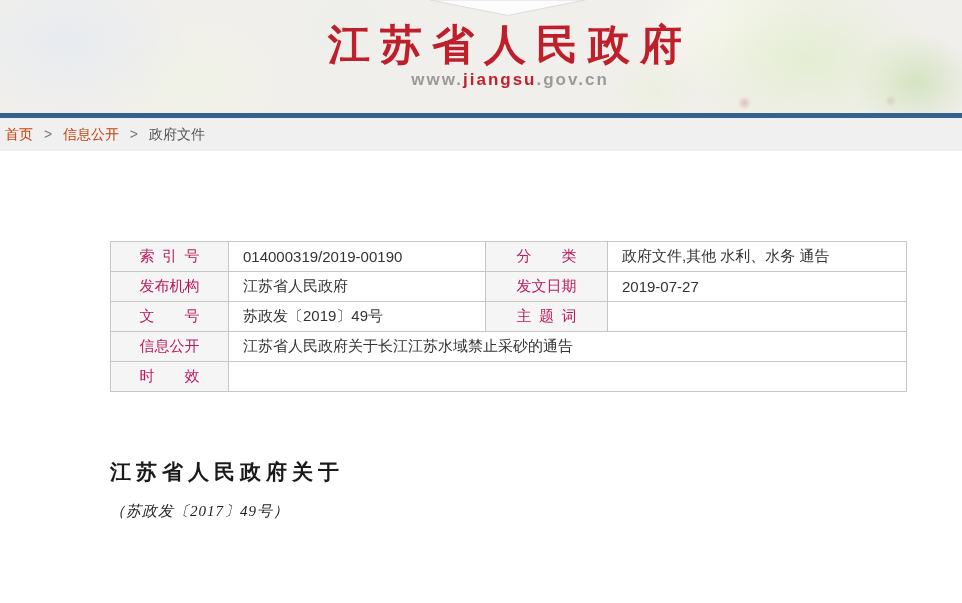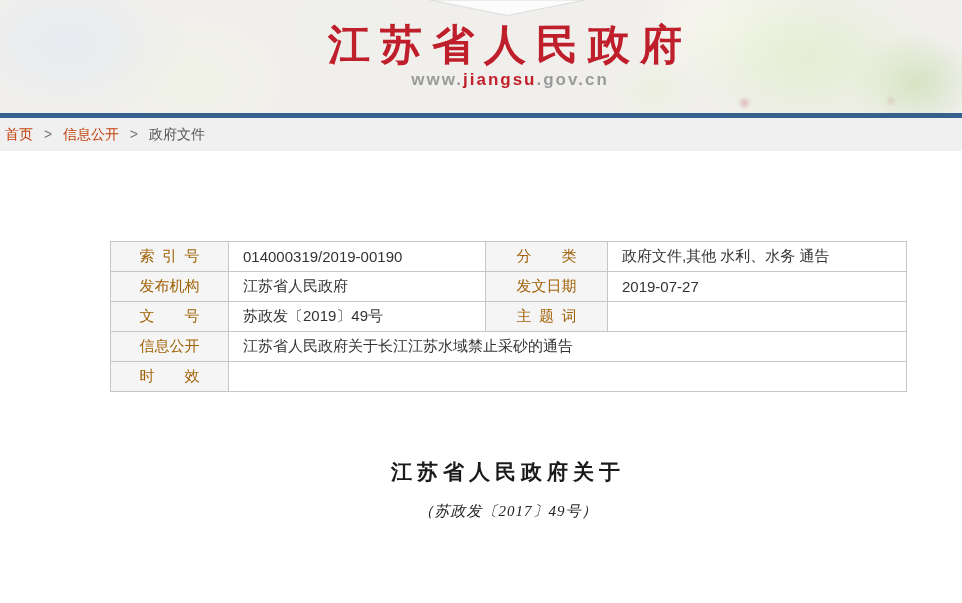--- a/index.html
+++ b/index.html
@@ -33,29 +33,29 @@
     color:#555; line-height:33px; padding-left:5px; }
   .breadcrumb a { color:#c2410c; text-decoration:none; cursor:pointer; }
   .breadcrumb .sep { margin:0 7px; color:#777; }
 
   
   .content { margin-left:110px; width:796px; }
   .meta-table { margin-top:90px; width:796px; border-collapse:collapse;
     table-layout:fixed; font-size:15px; color:#333; }
   .meta-table th, .meta-table td { border:1px solid #c6c6c6; height:30px;
     font-weight:normal; vertical-align:middle; }
-  .meta-table th { background:#f5f5f5; text-align:center; color:#a16207; }
+  .meta-table th { background:#f5f5f5; text-align:center; color:#be185d; }
   .meta-table th .jlabel { display:inline-block; min-width:60px; text-align:justify;
     text-align-last:justify; }
   .meta-table td { text-align:left; padding-left:14px; background:#ffffff; }
   .col-l1 { width:118px; } .col-v1 { width:257px; }
   .col-l2 { width:122px; } .col-v2 { width:299px; }
 
   
-  .doc-title { margin-top:62px; text-align:center;
+  .doc-title { margin-top:62px; text-align:left;
     font-family:"Liberation Serif", serif; color:#1a1a1a; }
   .doc-title .line { font-size:21px; font-weight:bold; letter-spacing:5px;
     line-height:37px; }
   .doc-number { margin-top:7px; font-size:15px; font-style:italic;
     letter-spacing:1px; color:#222; line-height:26px;
     font-family:"Liberation Serif", serif; }
 </style>
 </head>
 <body>
 

